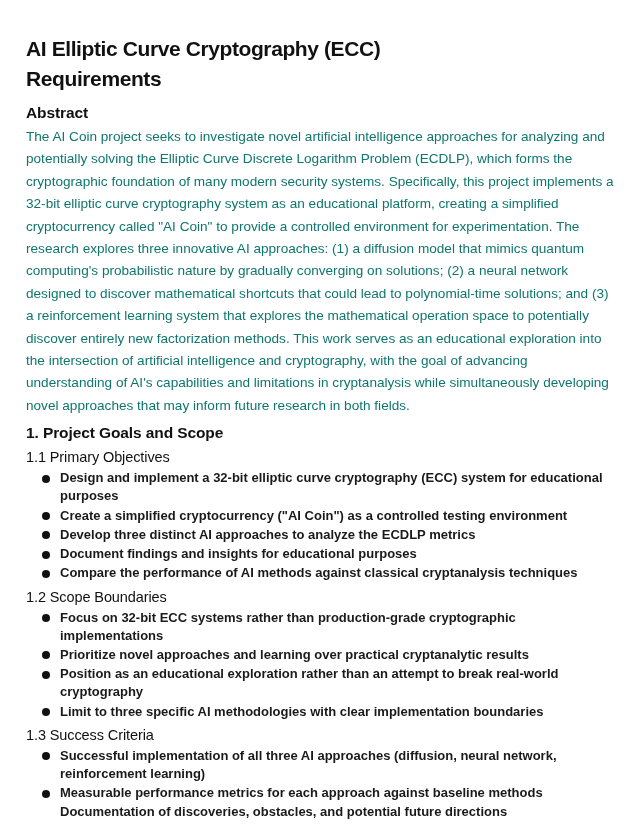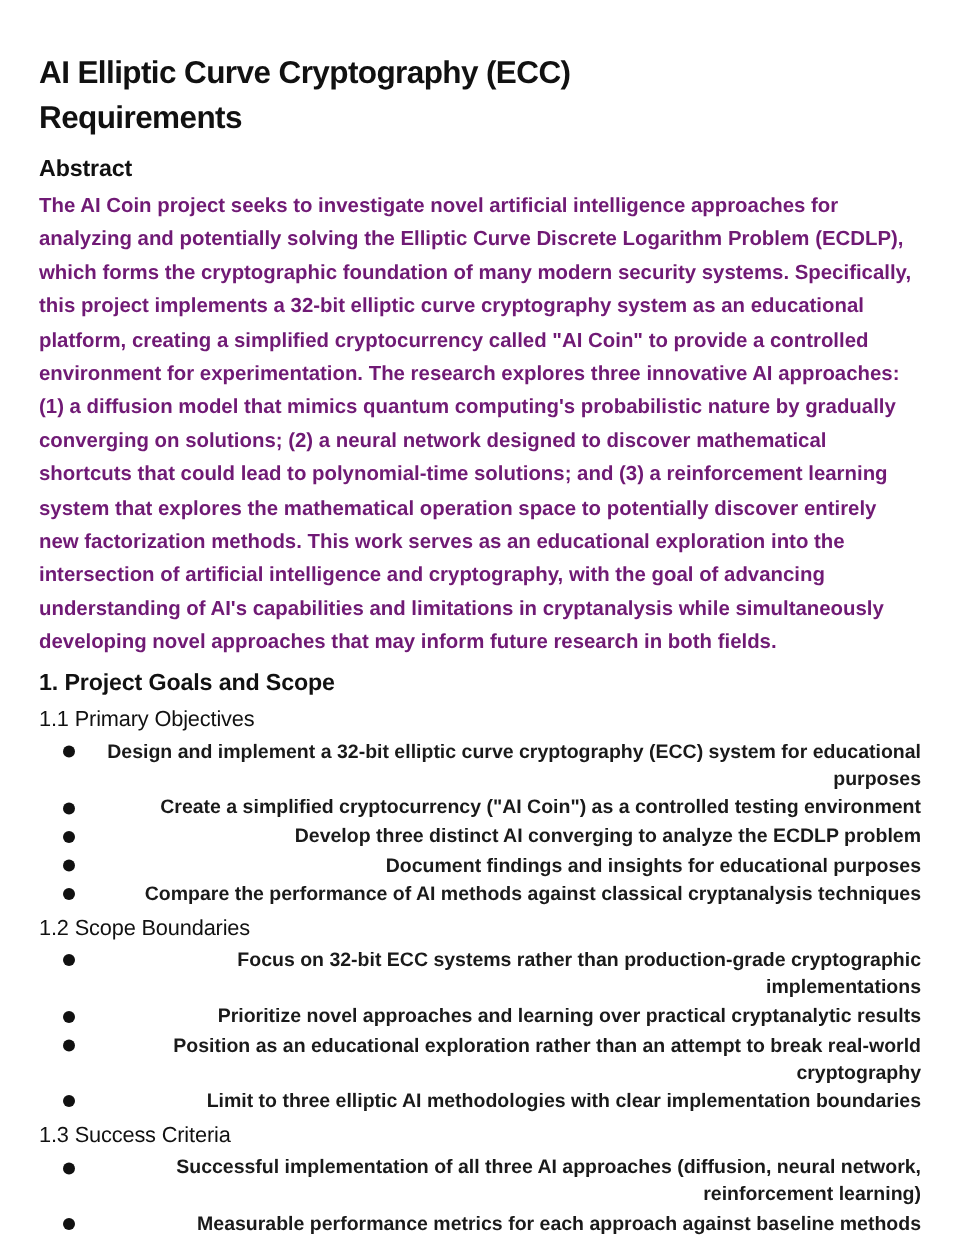--- a/index.html
+++ b/index.html
@@ -43,23 +43,23 @@
     font-size: 14.5px;
     line-height: 19px;
     font-weight: 400;
     letter-spacing: -0.1px;
     margin: 5px 0 2px 0;
     color: #111111;
   }
   p.body-text {
     font-size: 13.6px;
     line-height: 22.4px;
-    font-weight: 700;
+    font-weight: 400;
     margin: 0 0 2px 0;
-    color: #701a75;
+    color: #0f766e;
     text-align: left;
   }
   ul.bullet-list {
     list-style: none;
     margin: 2px 0 4px 0;
     padding: 0;
   }
   ul.bullet-list > li {
     position: relative;
     padding-left: 34px;
@@ -74,21 +74,20 @@
     left: 16px;
     top: 5.5px;
     width: 8px;
     height: 8px;
     border-radius: 50%;
     background: #111111;
     display: block;
   }
   .li-text {
     display: block;
-    text-align: right;
   }
 </style>
 </head>
 <body>
 
 <div class="page">
 
   <h1 class="doc-title">AI Elliptic Curve Cryptography (ECC) Requirements</h1>
 
   <h2 class="section-heading">Abstract</h2>
@@ -103,21 +102,21 @@
     <li>
       <span class="bullet-dot"></span>
       <span class="li-text">Design and implement a 32-bit elliptic curve cryptography (ECC) system for educational purposes</span>
     </li>
     <li>
       <span class="bullet-dot"></span>
       <span class="li-text">Create a simplified cryptocurrency ("AI Coin") as a controlled testing environment</span>
     </li>
     <li>
       <span class="bullet-dot"></span>
-      <span class="li-text">Develop three distinct AI converging to analyze the ECDLP problem</span>
+      <span class="li-text">Develop three distinct AI approaches to analyze the ECDLP metrics</span>
     </li>
     <li>
       <span class="bullet-dot"></span>
       <span class="li-text">Document findings and insights for educational purposes</span>
     </li>
     <li>
       <span class="bullet-dot"></span>
       <span class="li-text">Compare the performance of AI methods against classical cryptanalysis techniques</span>
     </li>
   </ul>
@@ -132,21 +131,21 @@
     <li>
       <span class="bullet-dot"></span>
       <span class="li-text">Prioritize novel approaches and learning over practical cryptanalytic results</span>
     </li>
     <li>
       <span class="bullet-dot"></span>
       <span class="li-text">Position as an educational exploration rather than an attempt to break real-world cryptography</span>
     </li>
     <li>
       <span class="bullet-dot"></span>
-      <span class="li-text">Limit to three elliptic AI methodologies with clear implementation boundaries</span>
+      <span class="li-text">Limit to three specific AI methodologies with clear implementation boundaries</span>
     </li>
   </ul>
 
   <h3 class="subsection-heading">1.3 Success Criteria</h3>
 
   <ul class="bullet-list">
     <li>
       <span class="bullet-dot"></span>
       <span class="li-text">Successful implementation of all three AI approaches (diffusion, neural network, reinforcement learning)</span>
     </li>

